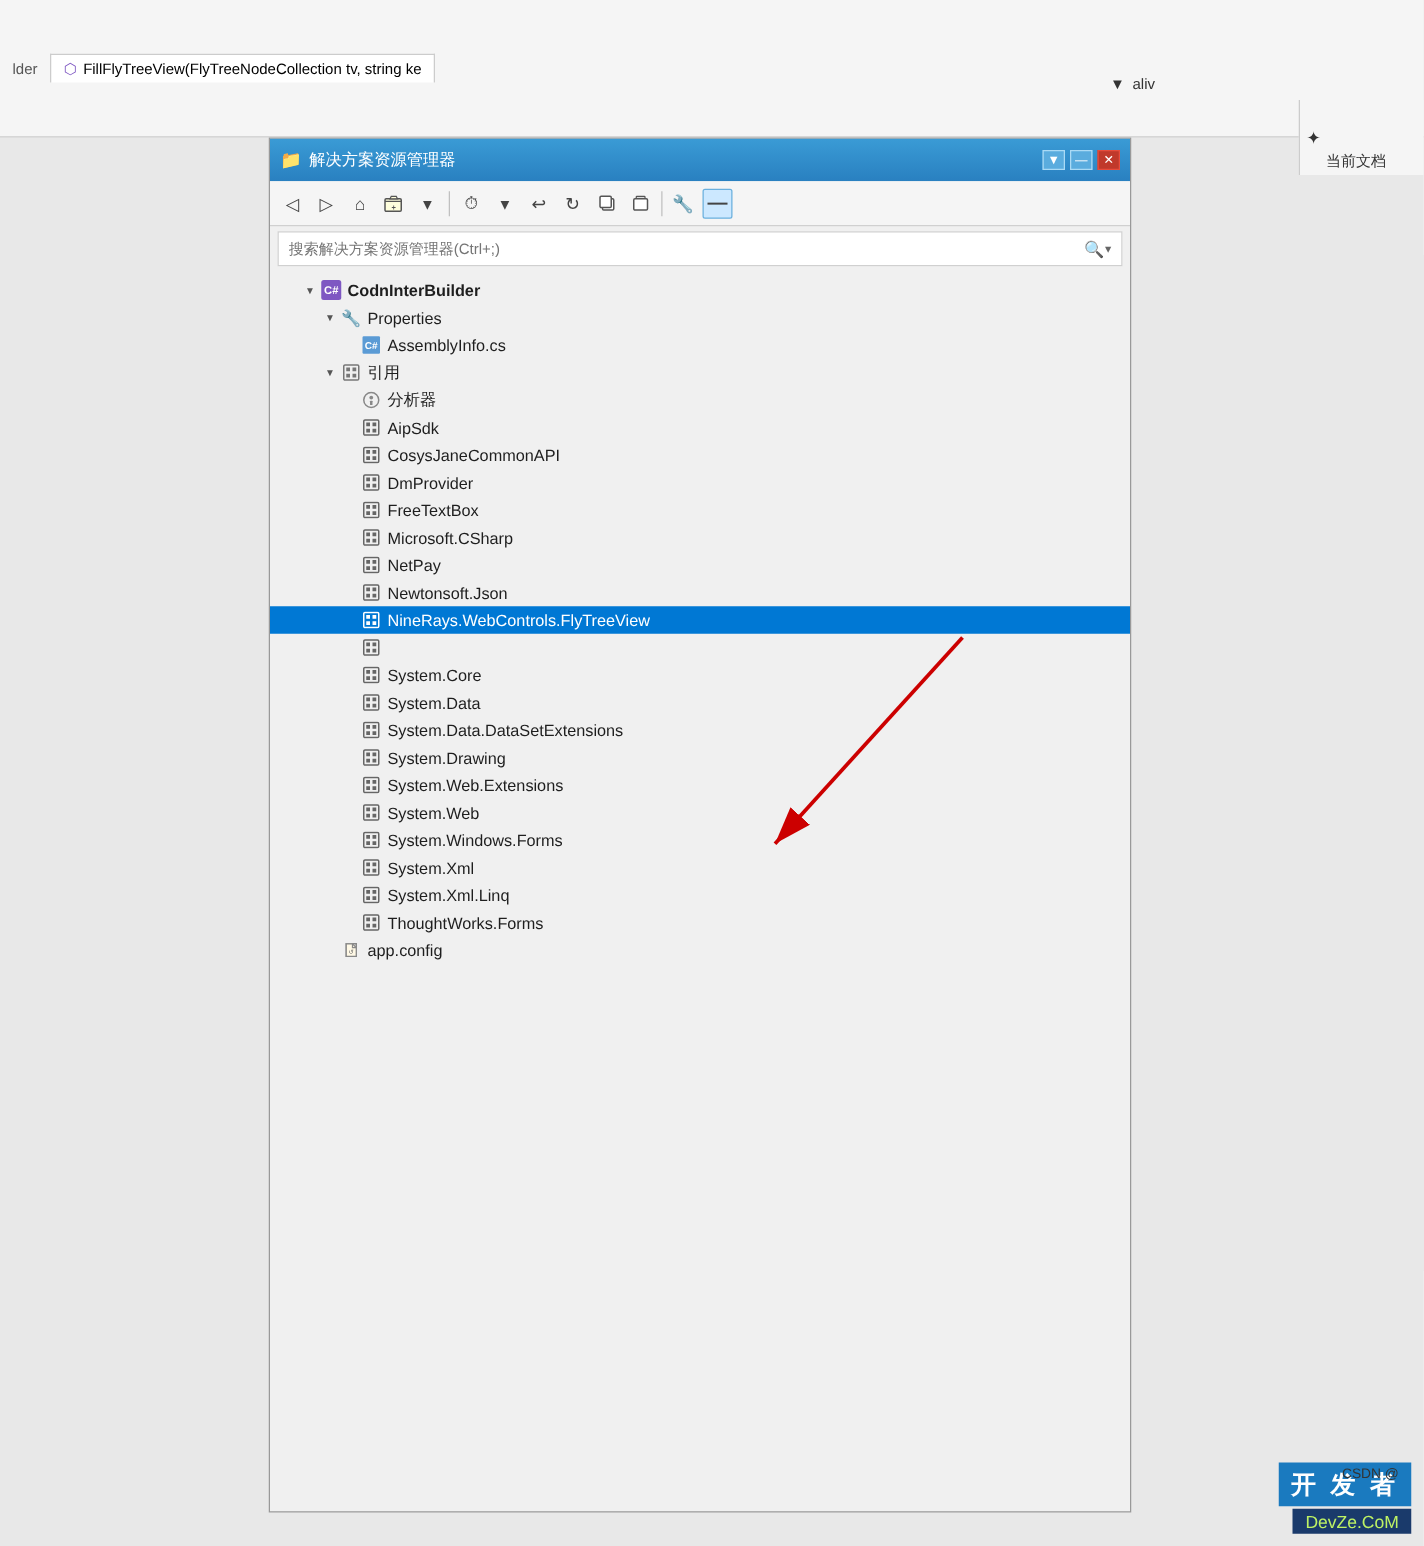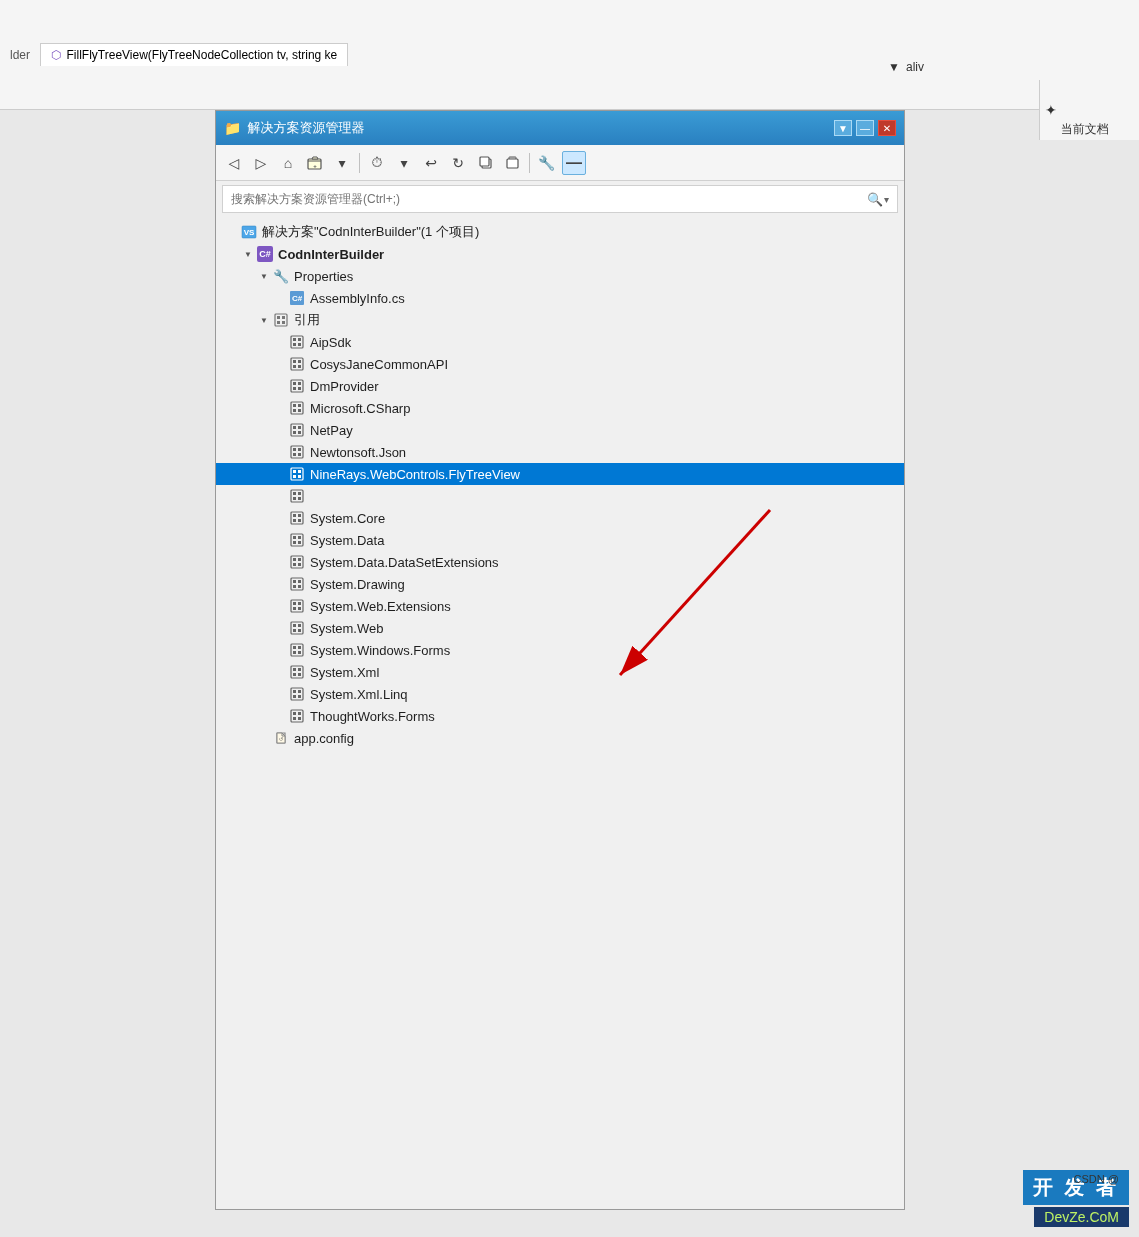--- a/index.html
+++ b/index.html
@@ -397,30 +397,20 @@
   </div>
 
   <div class="search-box">
     <input class="search-input" type="text" placeholder="搜索解决方案资源管理器(Ctrl+;)" style="">
     <span class="search-icon">🔍</span>
     <span class="search-dropdown">▾</span>
   </div>
 
   <div class="tree-container">
 
-    <div class="tree-item indent-0">
-      <div class="tree-toggle"></div>
-      <div class="tree-icon">
-        <svg width="16" height="16" viewBox="0 0 16 16">
-          <rect x="1" y="2" width="14" height="12" rx="1" fill="#4da6e8" stroke="#2980c0" stroke-width="0.5"></rect>
-          <text x="8" y="11" text-anchor="middle" font-size="8" fill="white" font-weight="bold">VS</text>
-        </svg>
-      </div>
-      <span class="tree-label">解决方案"CodnInterBuilder"(1 个项目)</span>
-    </div>
 
     <div class="tree-item indent-1">
       <div class="tree-toggle" style="font-size:8px;">▼</div>
       <div class="tree-icon">
         <div class="vs-icon-csharp">C#</div>
       </div>
       <span class="tree-label" style="font-weight:bold;">CodnInterBuilder</span>
     </div>
 
     <div class="tree-item indent-2">
@@ -446,20 +436,31 @@
           <rect x="1" y="1" width="12" height="12" rx="1" fill="none" stroke="#777" stroke-width="1.2"></rect>
           <rect x="3" y="3" width="3" height="3" fill="#777"></rect>
           <rect x="8" y="3" width="3" height="3" fill="#777"></rect>
           <rect x="3" y="8" width="3" height="3" fill="#777"></rect>
           <rect x="8" y="8" width="3" height="3" fill="#777"></rect>
         </svg>
       </div>
       <span class="tree-label">引用</span>
     </div>
 
+    <div class="tree-item indent-3">
+      <div class="tree-toggle"></div>
+      <div class="tree-icon">
+        <svg width="14" height="14" viewBox="0 0 14 14">
+          <circle cx="7" cy="7" r="6" fill="none" stroke="#888" stroke-width="1.2"></circle>
+          <circle cx="7" cy="5" r="1.5" fill="#888"></circle>
+          <rect x="6" y="7.5" width="2" height="3.5" rx="0.5" fill="#888"></rect>
+        </svg>
+      </div>
+      <span class="tree-label">分析器</span>
+    </div>
 
     <div class="tree-item indent-3">
       <div class="tree-toggle"></div>
       <div class="tree-icon">
         <svg width="14" height="14" viewBox="0 0 14 14">
           <rect x="1" y="1" width="12" height="12" rx="1" fill="none" stroke="#666" stroke-width="1.2"></rect>
           <rect x="3" y="3" width="3" height="3" fill="#666"></rect>
           <rect x="8" y="3" width="3" height="3" fill="#666"></rect>
           <rect x="3" y="8" width="3" height="3" fill="#666"></rect>
           <rect x="8" y="8" width="3" height="3" fill="#666"></rect>
@@ -489,20 +490,33 @@
             <rect x="1" y="1" width="12" height="12" rx="1" fill="none" stroke="#666" stroke-width="1.2"></rect>
             <rect x="3" y="3" width="3" height="3" fill="#666"></rect>
             <rect x="8" y="3" width="3" height="3" fill="#666"></rect>
             <rect x="3" y="8" width="3" height="3" fill="#666"></rect>
             <rect x="8" y="8" width="3" height="3" fill="#666"></rect>
           </svg>
       </div>
       <span class="tree-label">DmProvider</span>
     </div>
 
+    <div class="tree-item indent-3">
+      <div class="tree-toggle"></div>
+      <div class="tree-icon">
+        <svg width="14" height="14" viewBox="0 0 14 14">
+            <rect x="1" y="1" width="12" height="12" rx="1" fill="none" stroke="#666" stroke-width="1.2"></rect>
+            <rect x="3" y="3" width="3" height="3" fill="#666"></rect>
+            <rect x="8" y="3" width="3" height="3" fill="#666"></rect>
+            <rect x="3" y="8" width="3" height="3" fill="#666"></rect>
+            <rect x="8" y="8" width="3" height="3" fill="#666"></rect>
+          </svg>
+      </div>
+      <span class="tree-label">FreeTextBox</span>
+    </div>
 
     <div class="tree-item indent-3">
       <div class="tree-toggle"></div>
       <div class="tree-icon">
         <svg width="14" height="14" viewBox="0 0 14 14">
             <rect x="1" y="1" width="12" height="12" rx="1" fill="none" stroke="#666" stroke-width="1.2"></rect>
             <rect x="3" y="3" width="3" height="3" fill="#666"></rect>
             <rect x="8" y="3" width="3" height="3" fill="#666"></rect>
             <rect x="3" y="8" width="3" height="3" fill="#666"></rect>
             <rect x="8" y="8" width="3" height="3" fill="#666"></rect>

